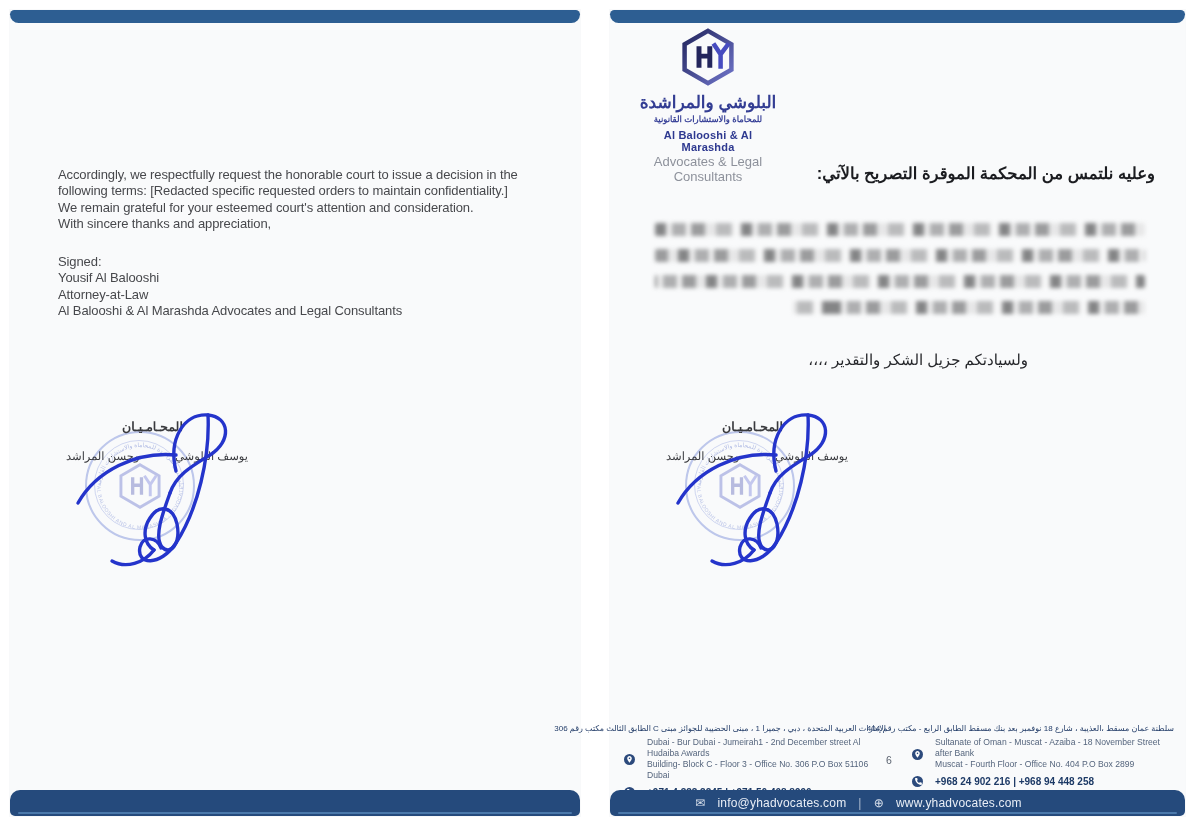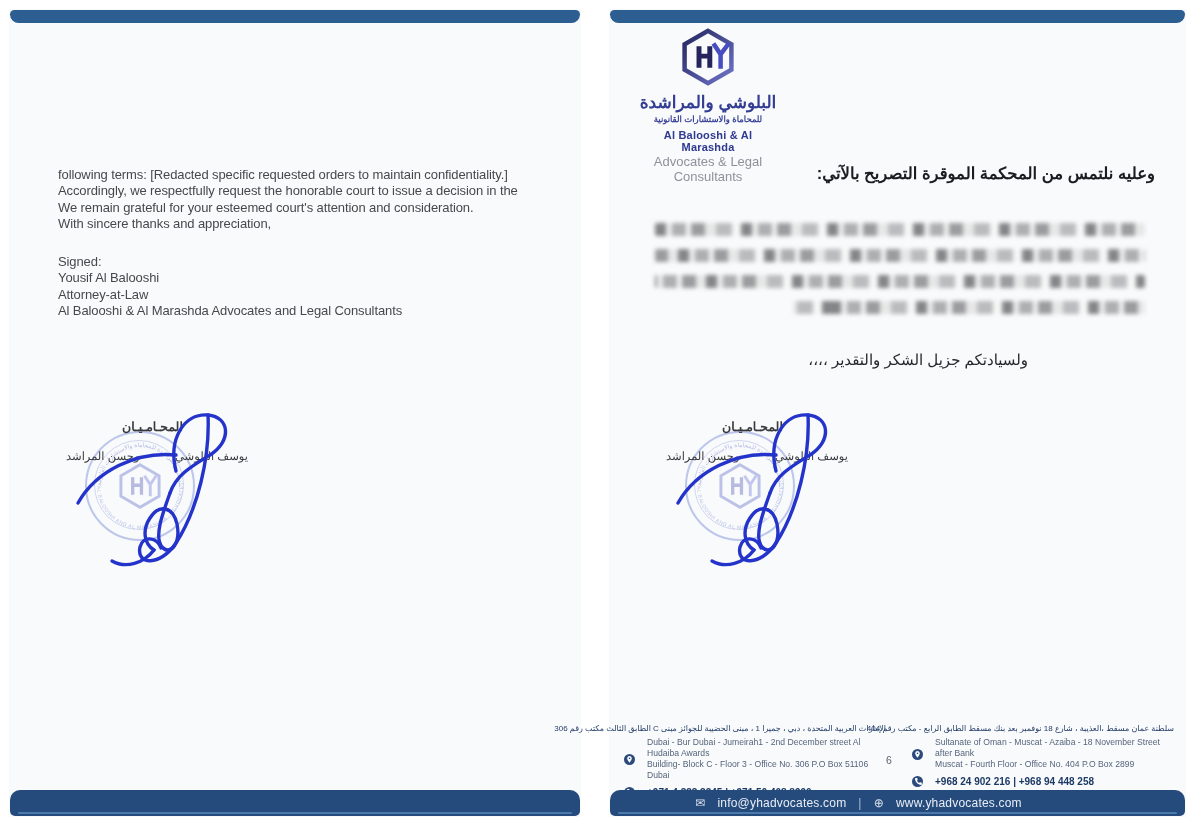--- a/index.html
+++ b/index.html
@@ -69,22 +69,22 @@
   .bar-content .divider{opacity:.65}
   .bar-content .glyph{font-size:12px;opacity:.9}
 </style>
 </head>
 <body>
 
 <div class="page page-left">
   <div class="bar-top"></div>
 
   <div class="body-text">
+    <div>Accordingly, we respectfully request the honorable court to issue a decision in the</div>
     <div>following terms: [Redacted specific requested orders to maintain confidentiality.]</div>
-    <div>Accordingly, we respectfully request the honorable court to issue a decision in the</div>
     <div>We remain grateful for your esteemed court's attention and consideration.</div>
     <div>With sincere thanks and appreciation,</div>
     <div class="gap"></div>
     <div>Signed:</div>
     <div>Yousif Al Balooshi</div>
     <div>Attorney-at-Law</div>
     <div>Al Balooshi &amp; Al Marashda Advocates and Legal Consultants</div>
   </div>
 
   <div class="sig-block">

